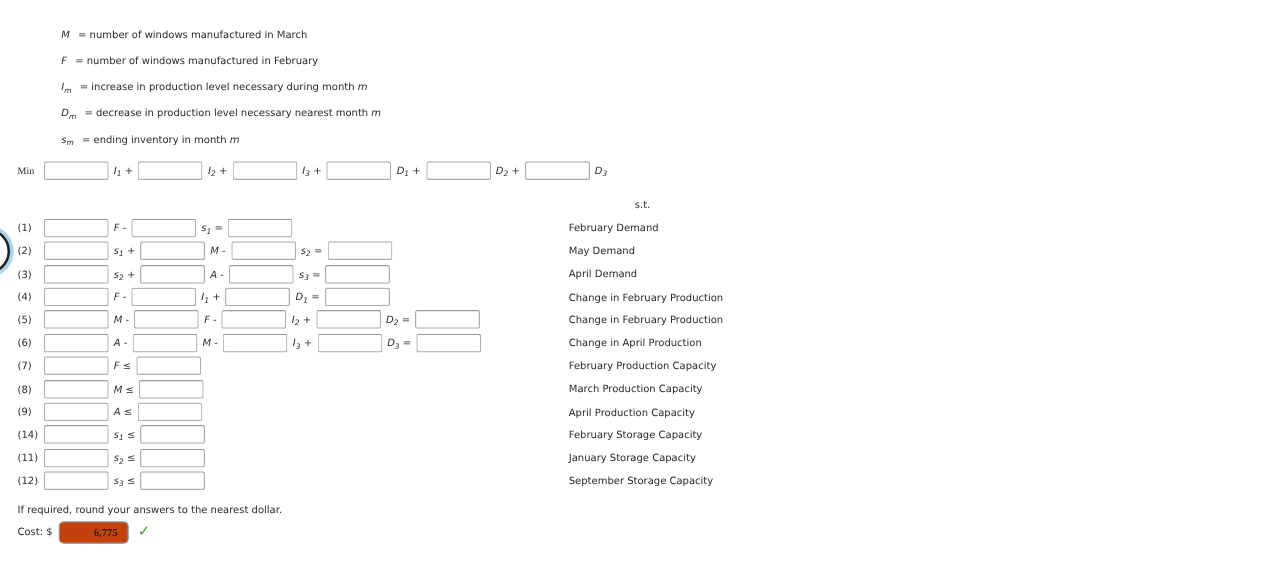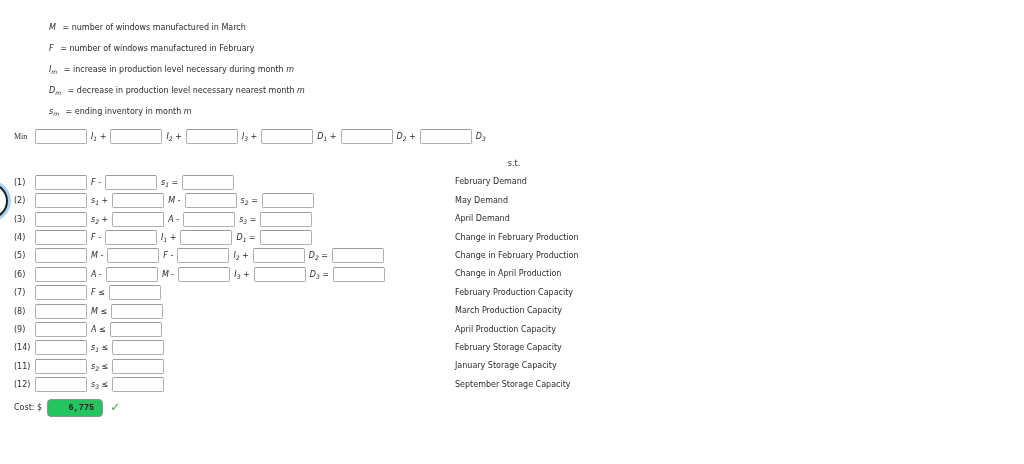--- a/index.html
+++ b/index.html
@@ -27,22 +27,22 @@
     background:#fff;padding:0 2px;margin:0;
     font-family:inherit;font-size:8px;color:#2b2b2b;
   }
   .sym{margin:0 4px;white-space:pre;}
   .sym i{font-style:italic;}
   .note{position:absolute;left:441px;top:50%;transform:translateY(-50%);white-space:nowrap;}
   .round-note{margin-top:9px;white-space:nowrap;}
   .cost-row{margin-top:5px;display:flex;align-items:center;white-space:nowrap;}
   .cost-input{
     width:46px;height:16px;box-sizing:content-box;
-    border:1px solid #8f9398;border-radius:4px;background:#22c55e;
-    font-family:Liberation Mono, monospace;font-size:8.5px;font-weight:700;color:#222;
+    border:1px solid #8f9398;border-radius:4px;background:#c2410c;
+    font-family:Liberation Serif, serif;font-size:8.5px;font-weight:700;color:#222;
     text-align:right;padding:0 8px 0 0;margin-left:5px;
   }
   .check{color:#3f9e36;font-size:12px;font-weight:700;margin-left:7px;}
   .annotation-circle{
     position:absolute;left:-28px;top:183px;width:32px;height:32px;
     border:2px solid #1f1f1f;border-radius:50%;background:#fff;
     box-shadow:0 0 0 3px #abd3ef;
   }
 </style>
 </head>
@@ -186,19 +186,20 @@
       </div>
       <div class="c-row">
         <span class="c-num">(12)</span>
         <input class="abox" type="text" style="">
         <span class="sym"><i>s</i><sub><i>3</i></sub> ≤</span>
         <input class="abox" type="text" style="">
         <span class="note">September Storage Capacity</span>
       </div>
     </div>
 
+  <div class="round-note">If required, round your answers to the nearest dollar.</div>
 
   <div class="cost-row">
     <span>Cost: $</span>
     <input type="text" class="cost-input" value="6,775" style="">
     <span class="check">✓</span>
   </div>
 </div>
 
 </body></html>

